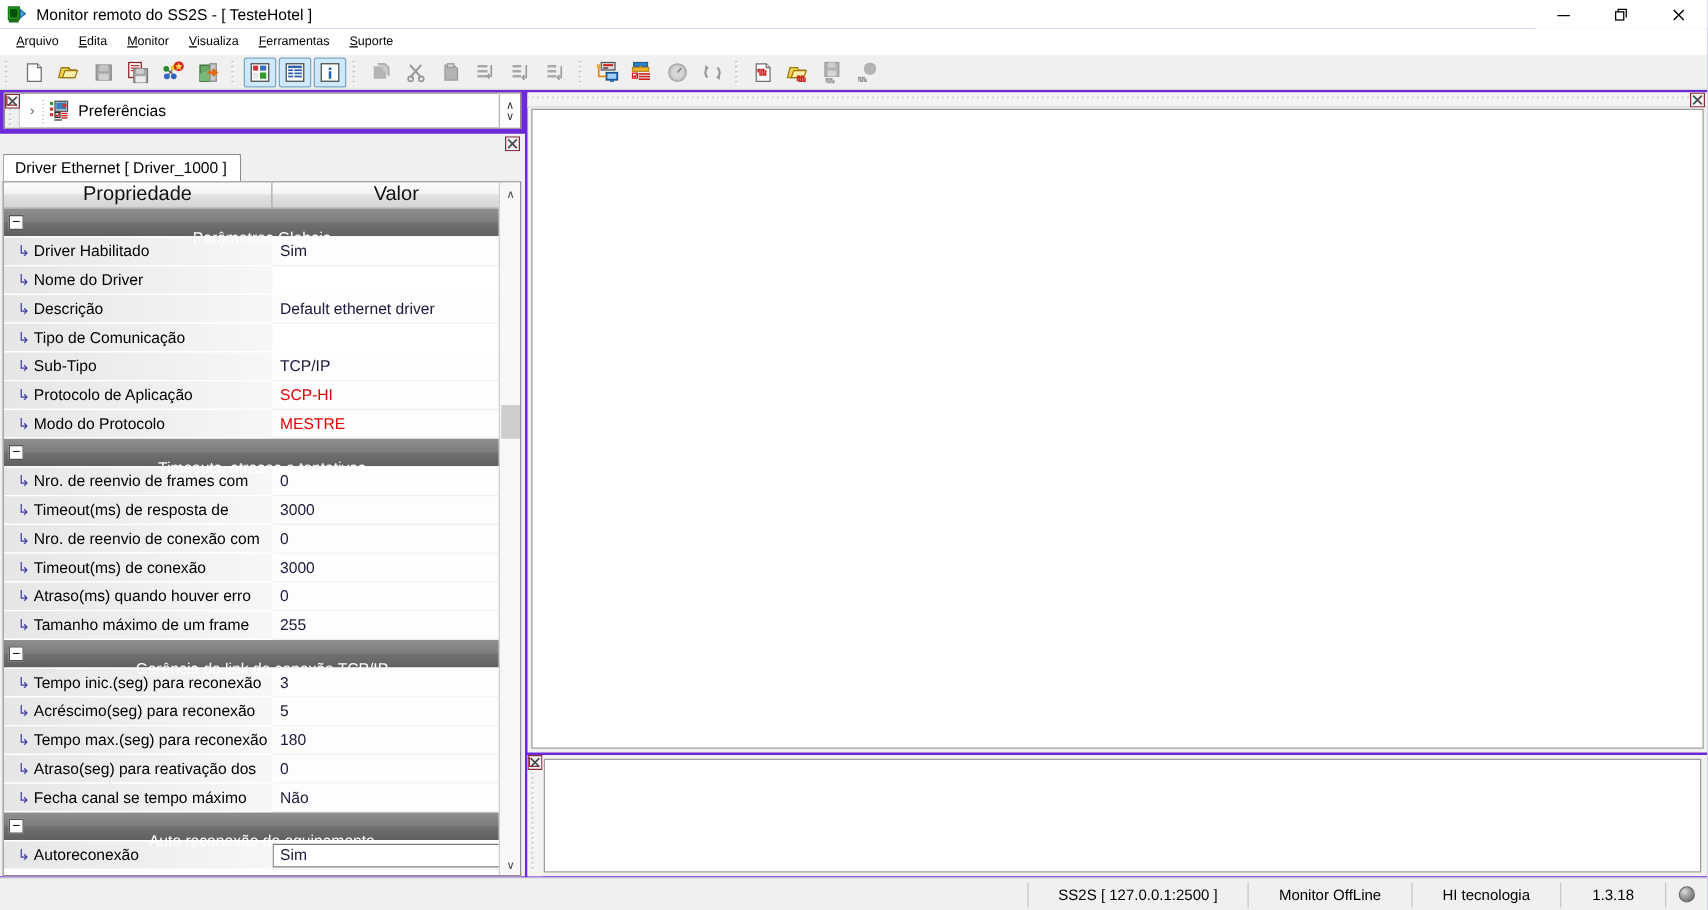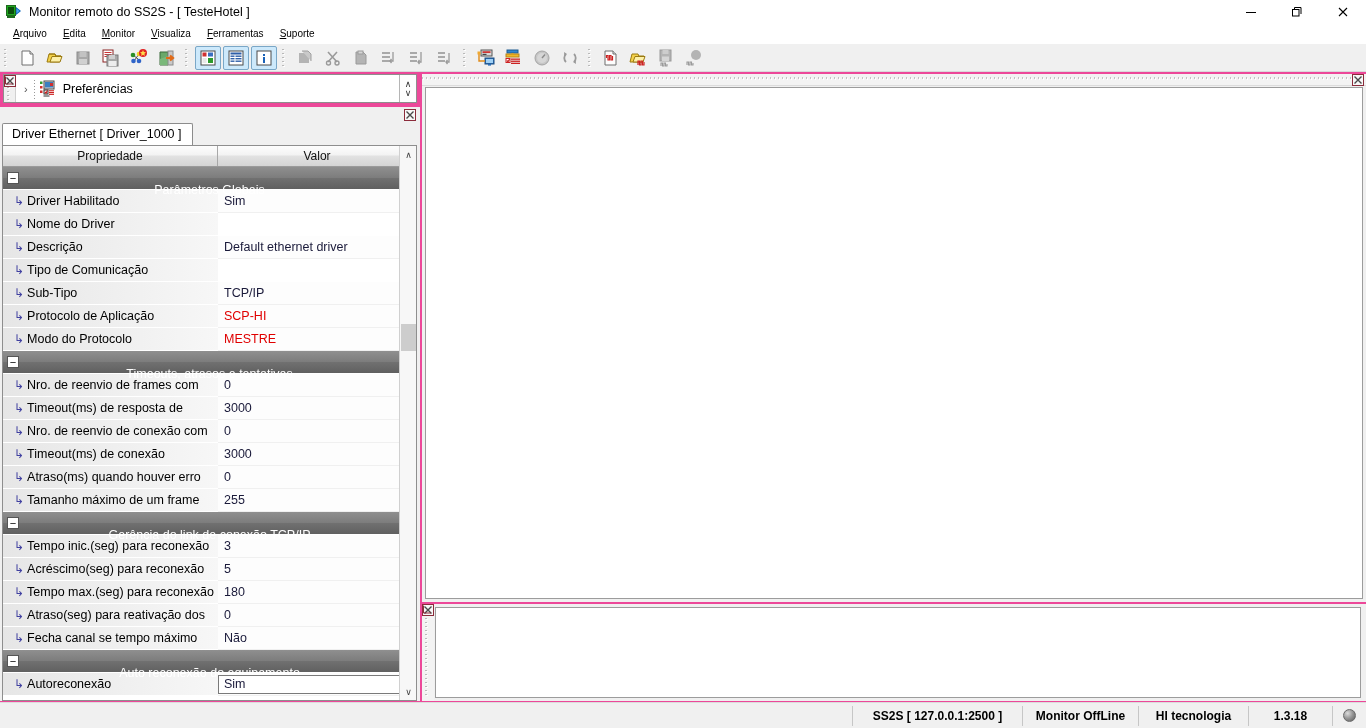--- a/index.html
+++ b/index.html
@@ -6,21 +6,21 @@
   html, body {
     margin: 0; padding: 0;
     width: 1366px; height: 728px;
     overflow: hidden;
     font-family: "Liberation Sans", sans-serif;
     font-size: 12px;
     background: #f0f0f0;
     color: #000;
     -webkit-font-smoothing: antialiased;
   }
-  #app { position: relative; width: 1366px; height: 728px; background: #ec4899; }
+  #app { position: relative; width: 1366px; height: 728px; background: #6d28d9; }
 
   
   .titlebar {
     position: absolute; left: 0; top: 0; width: 1366px; height: 23px;
     background: #ffffff;
     display: flex; align-items: center;
   }
   .title-icon { width: 16px; height: 16px; margin-left: 6px; position: relative; flex: none; }
   .title-text {
     margin-left: 7px; font-size: 12.5px; color: #000;
@@ -129,21 +129,21 @@
     background: #ffffff; border: 1px solid #8e8e8e; border-top: 1px solid #8e8e8e;
     overflow: hidden;
   }
   .grid-head {
     display: flex; height: 21px;
     background: linear-gradient(to bottom,#fdfdfd 0%, #f3f3f3 45%, #e2e2e2 50%, #d4d4d4 100%);
     border-bottom: 1px solid #9a9a9a;
   }
   .grid-head .hcell {
     display: flex; align-items: center; justify-content: center;
-    font-size: 12px; color: #111;
+    font-size: 16px; color: #111;
   }
   .hcell.prop { width: 215px; border-right: 1px solid #a8a8a8; }
   .hcell.val { flex: 1; }
   .grid-body { position: relative; height: 533px; overflow: hidden; }
 
   .grow { display: flex; height: 23px; align-items: stretch; }
   .grow .pname {
     width: 215px; flex: none; display: flex; align-items: center;
     background: linear-gradient(to right,#e6e6e6 0%, #ededed 40%, #f7f7f7 100%);
     border-bottom: 1px solid #ffffff;
@@ -252,21 +252,21 @@
 
   
   .statusbar {
     position: absolute; left: 0; bottom: 0; width: 1366px; height: 26px;
     background: #f0f0f0; border-top: 1px solid #dcdcdc;
     display: flex; align-items: center; justify-content: flex-end;
     font-size: 12px; color: #000;
   }
   .sb-cell {
     height: 20px; display: flex; align-items: center; justify-content: center;
-    border-left: 1px solid #c6c6c6; padding: 0 8px; white-space: nowrap; font-weight: bold;
+    border-left: 1px solid #c6c6c6; padding: 0 24px; white-space: nowrap;
   }
   .sb-cell.first { border-left: 1px solid #c6c6c6; }
   .sb-globe {
     width: 34px; display: flex; align-items: center; justify-content: center;
     border-left: 1px solid #c6c6c6; height: 20px;
   }
   .globe {
     width: 13px; height: 13px; border-radius: 50%;
     background: radial-gradient(circle at 33% 30%, #dcdcdc 0%, #9a9a9a 45%, #5a5a5a 100%);
     border: 1px solid #6a6a6a;

